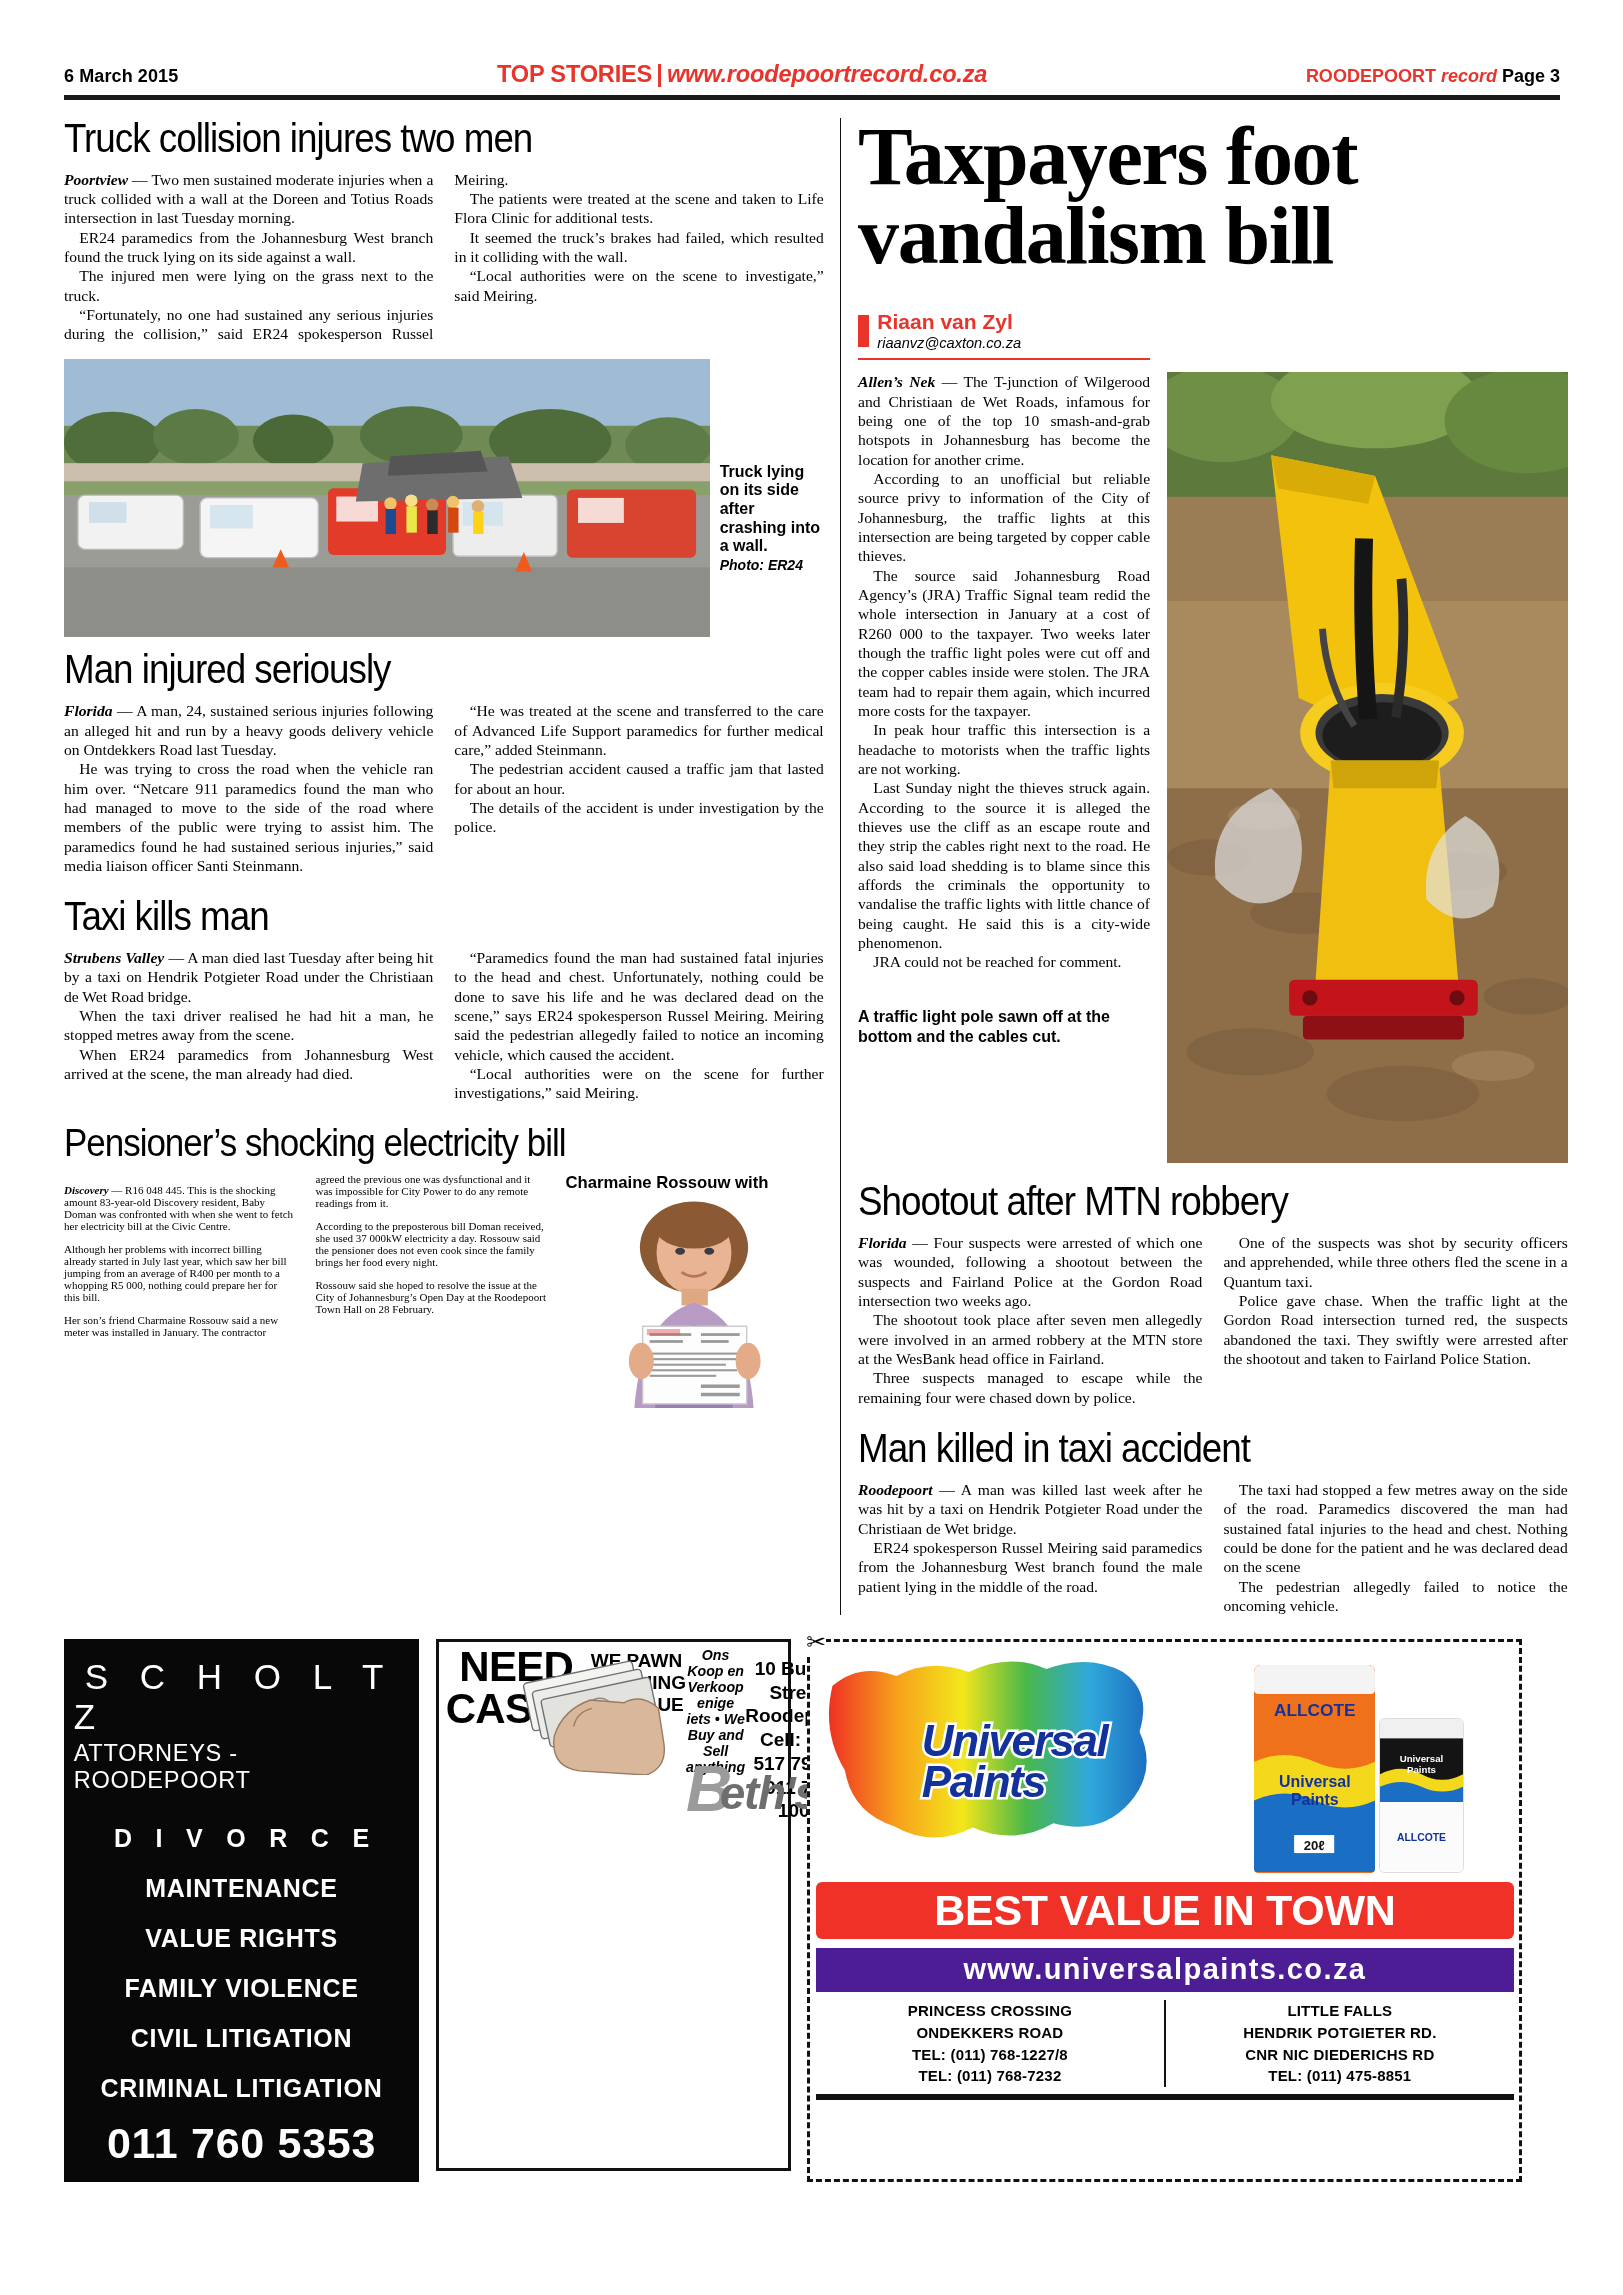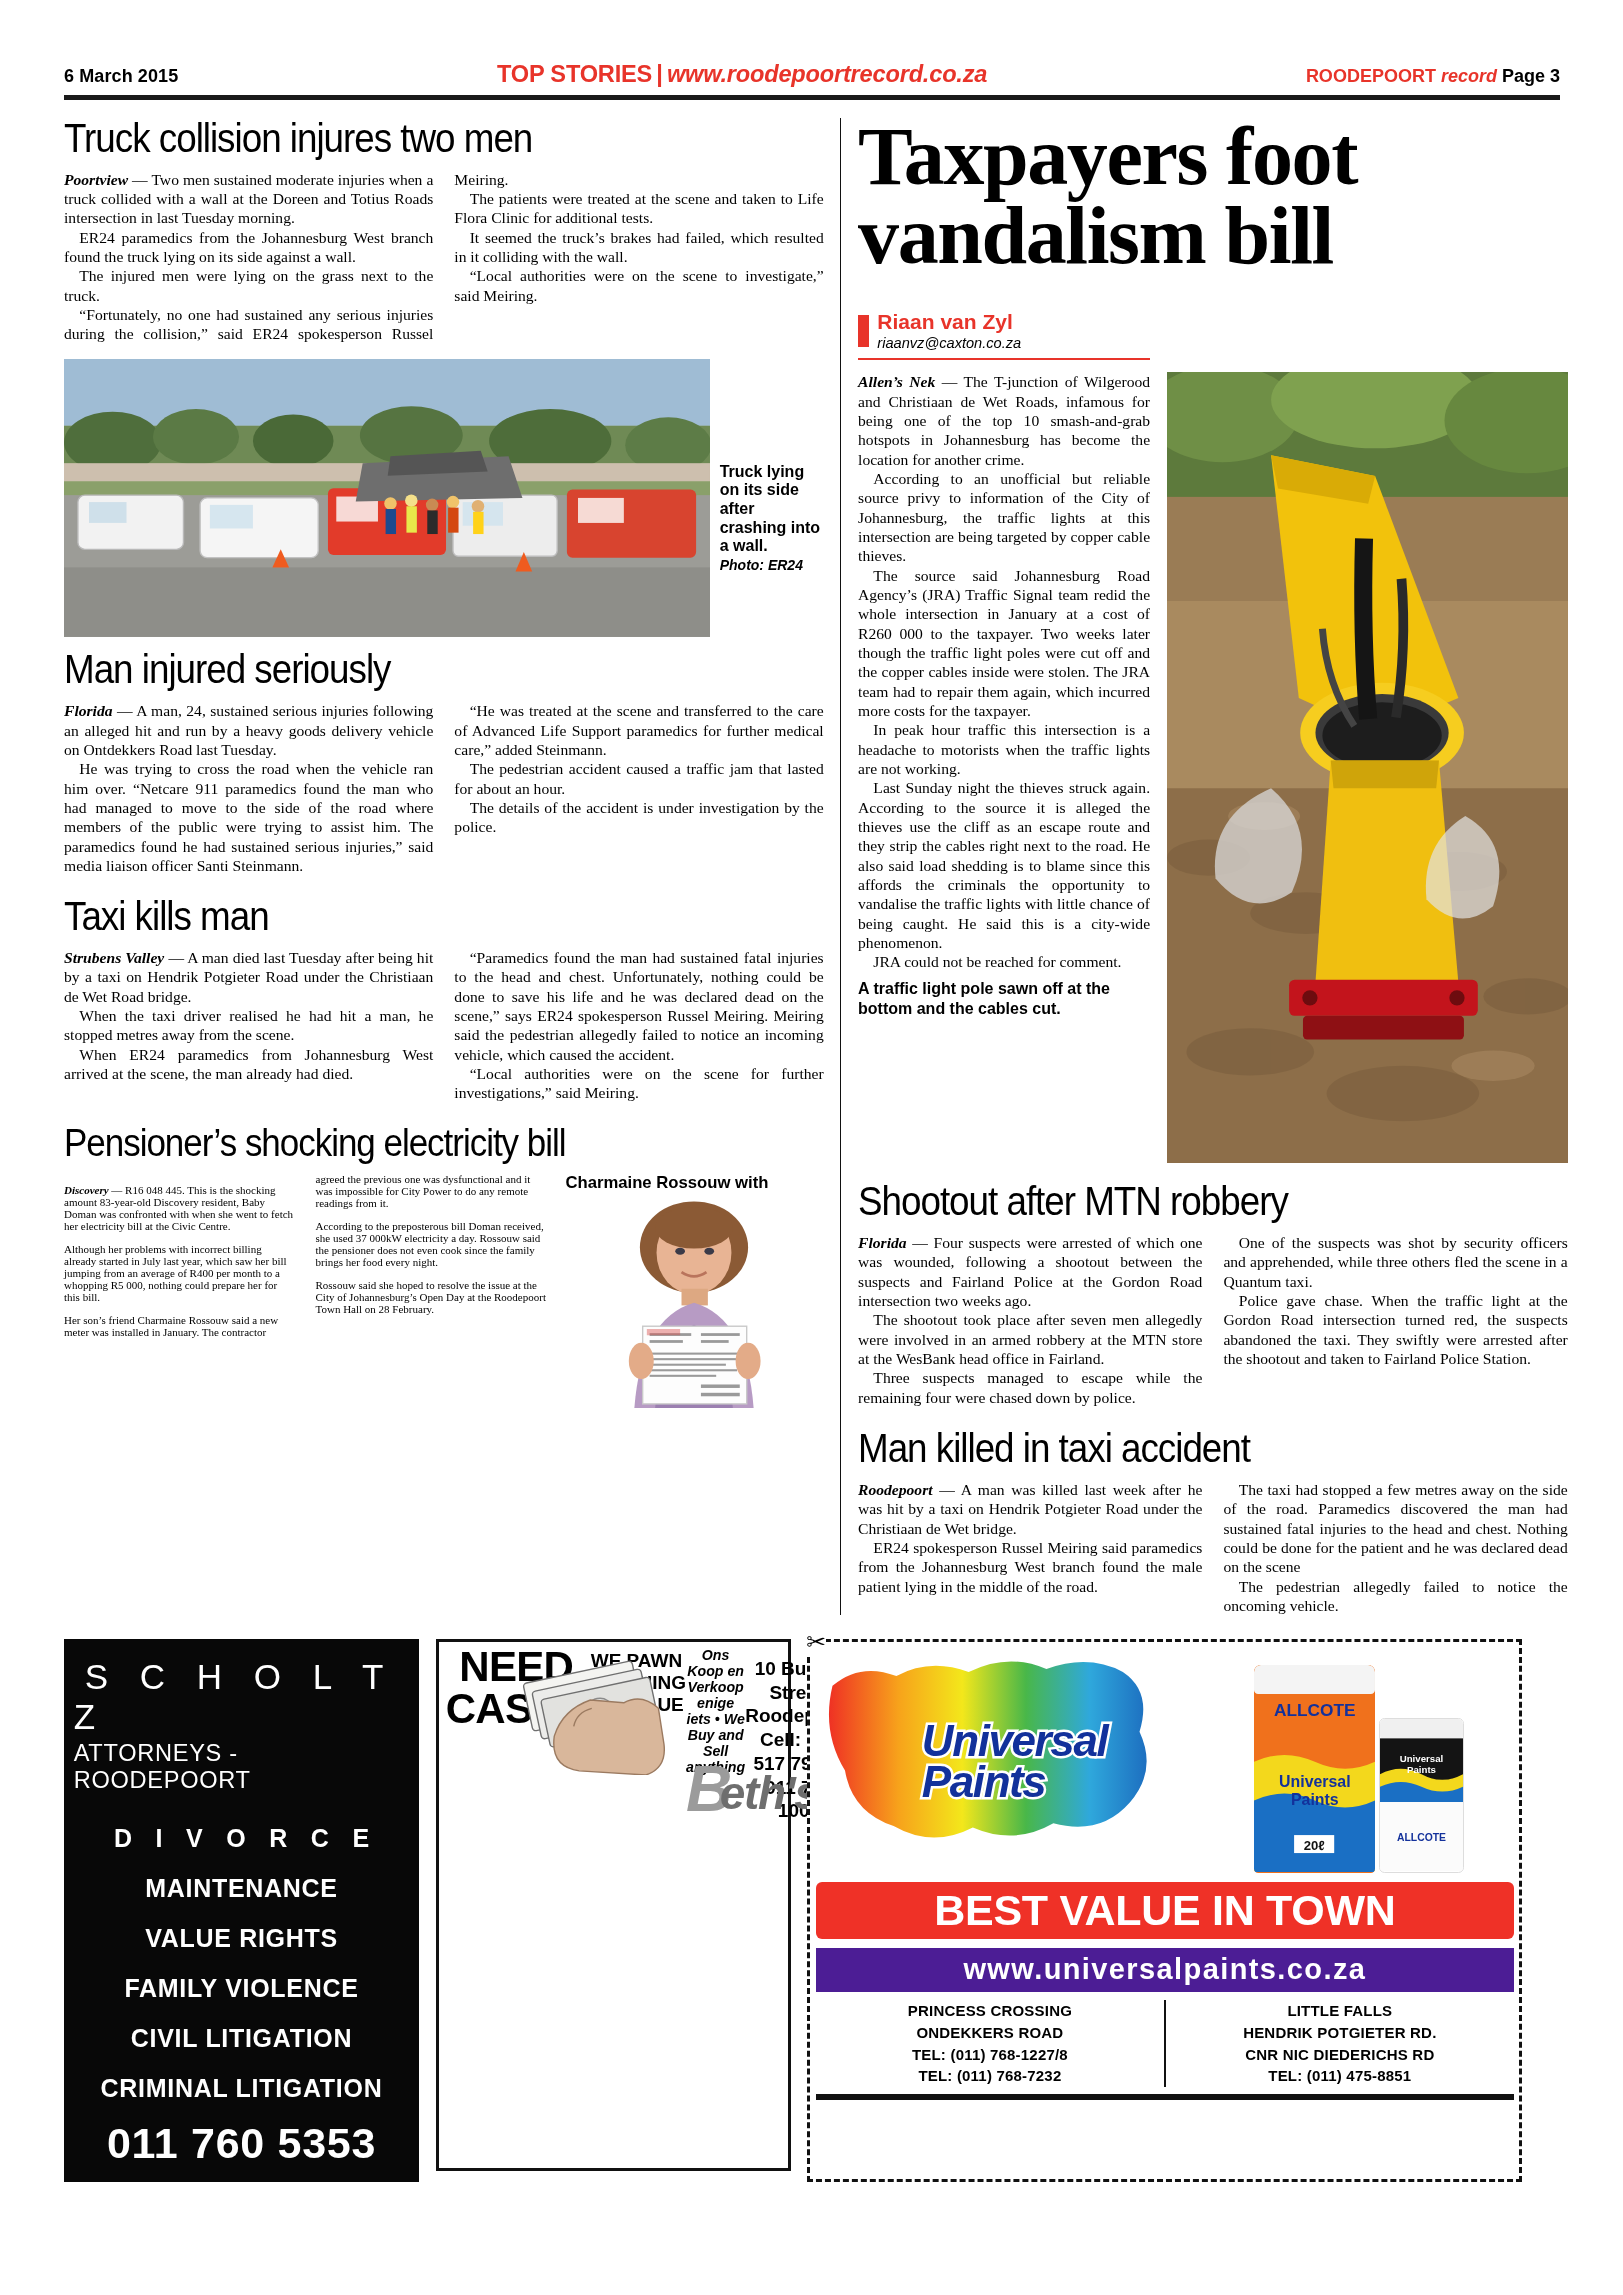--- a/index.html
+++ b/index.html
@@ -49,21 +49,21 @@
   .byline{border-bottom:2.8px solid #e8342a;padding-bottom:7px;margin-bottom:12.5px;max-width:292px;}
   .byline-row{display:flex;align-items:center;gap:8.3px;}
   .byline-bar{width:11px;height:32px;background:#e8342a;flex:none;}
   .byline-name{font-family:"Liberation Sans",sans-serif;font-weight:bold;font-size:21px;color:#e8342a;line-height:1.05;}
   .byline-mail{font-family:"Liberation Sans",sans-serif;font-style:italic;font-size:14.6px;line-height:1.1;margin-top:1.4px;}
 
   .lead-body{display:flex;gap:16.7px;}
   .lead-text{width:292px;}
   .lead-text p{font-size:15.6px;line-height:1.24;text-align:justify;hyphens:auto;margin:0;}
   .lead-text p+p{text-indent:15.3px;}
-  .pole-cap{font-family:"Liberation Sans",sans-serif;font-weight:bold;font-size:16px;line-height:1.2;margin-top:8px;}
+  .pole-cap{font-family:"Liberation Sans",sans-serif;font-weight:bold;font-size:16px;line-height:1.2;margin-top:36px;}
   .pole-photo{width:401px;height:791px;overflow:hidden;position:relative;background:#7a5a3a;}
 
   
   .ads{display:flex;gap:16.7px;margin-top:23.6px;align-items:flex-start;}
 
   .ad-scholtz{width:355px;height:543px;background:#080808;color:#fff;box-sizing:border-box;padding:18px 9.7px 14px;display:flex;flex-direction:column;align-items:center;font-family:"Liberation Sans",sans-serif;}
   .sch-name{font-size:35px;font-weight:normal;letter-spacing:11px;text-indent:11px;}
   .sch-sub{font-size:23.6px;letter-spacing:0.7px;margin-top:2.8px;}
   .sch-list{margin-top:30.5px;display:flex;flex-direction:column;gap:21px;align-items:center;width:100%;}
   .sch-item{font-size:25px;font-weight:bold;letter-spacing:0.7px;text-align:center;}

